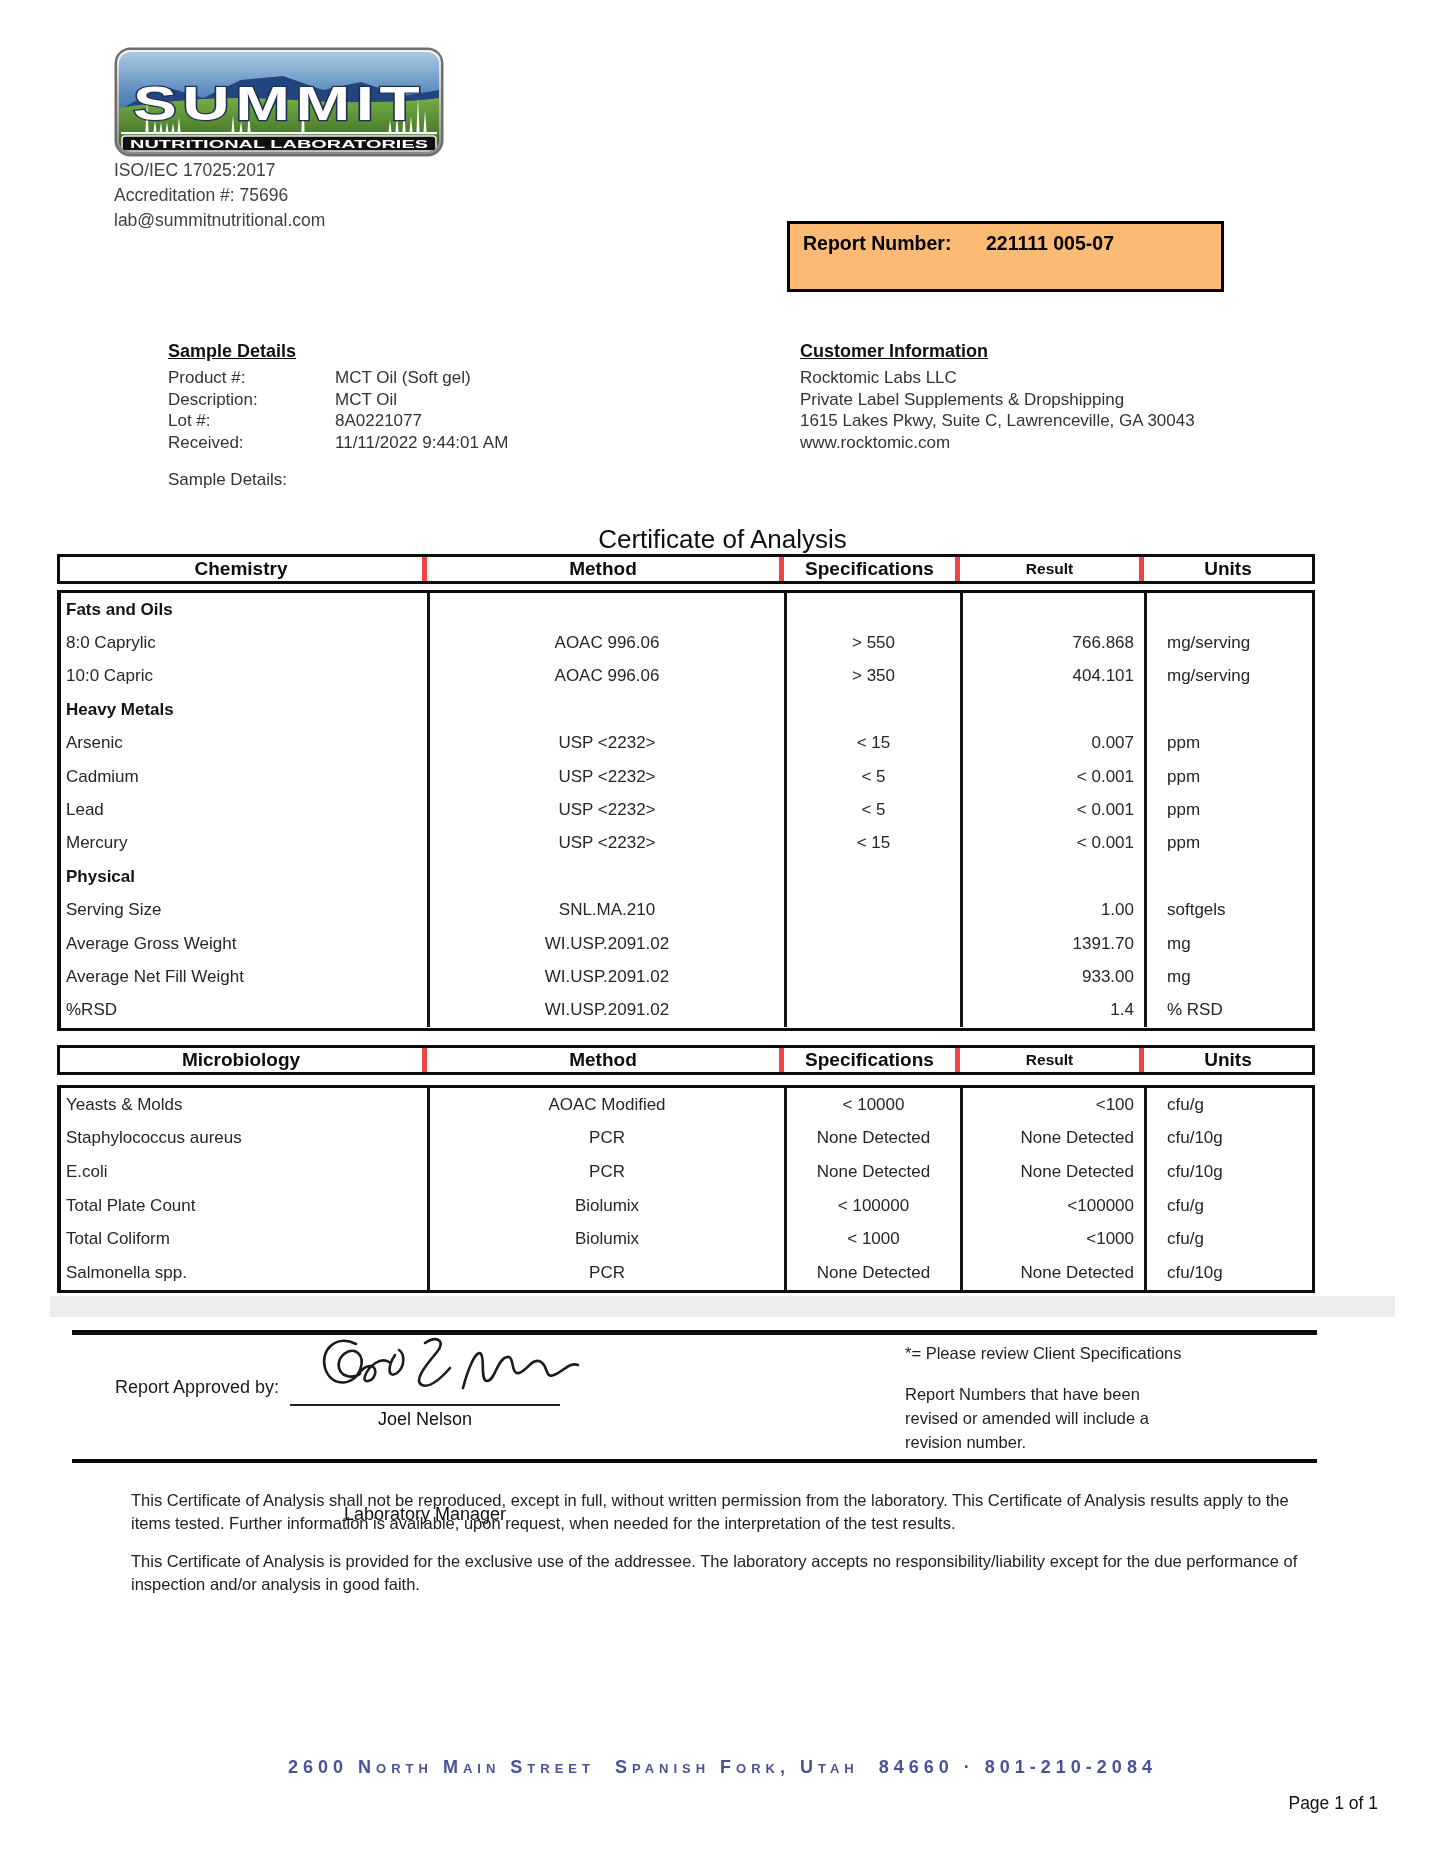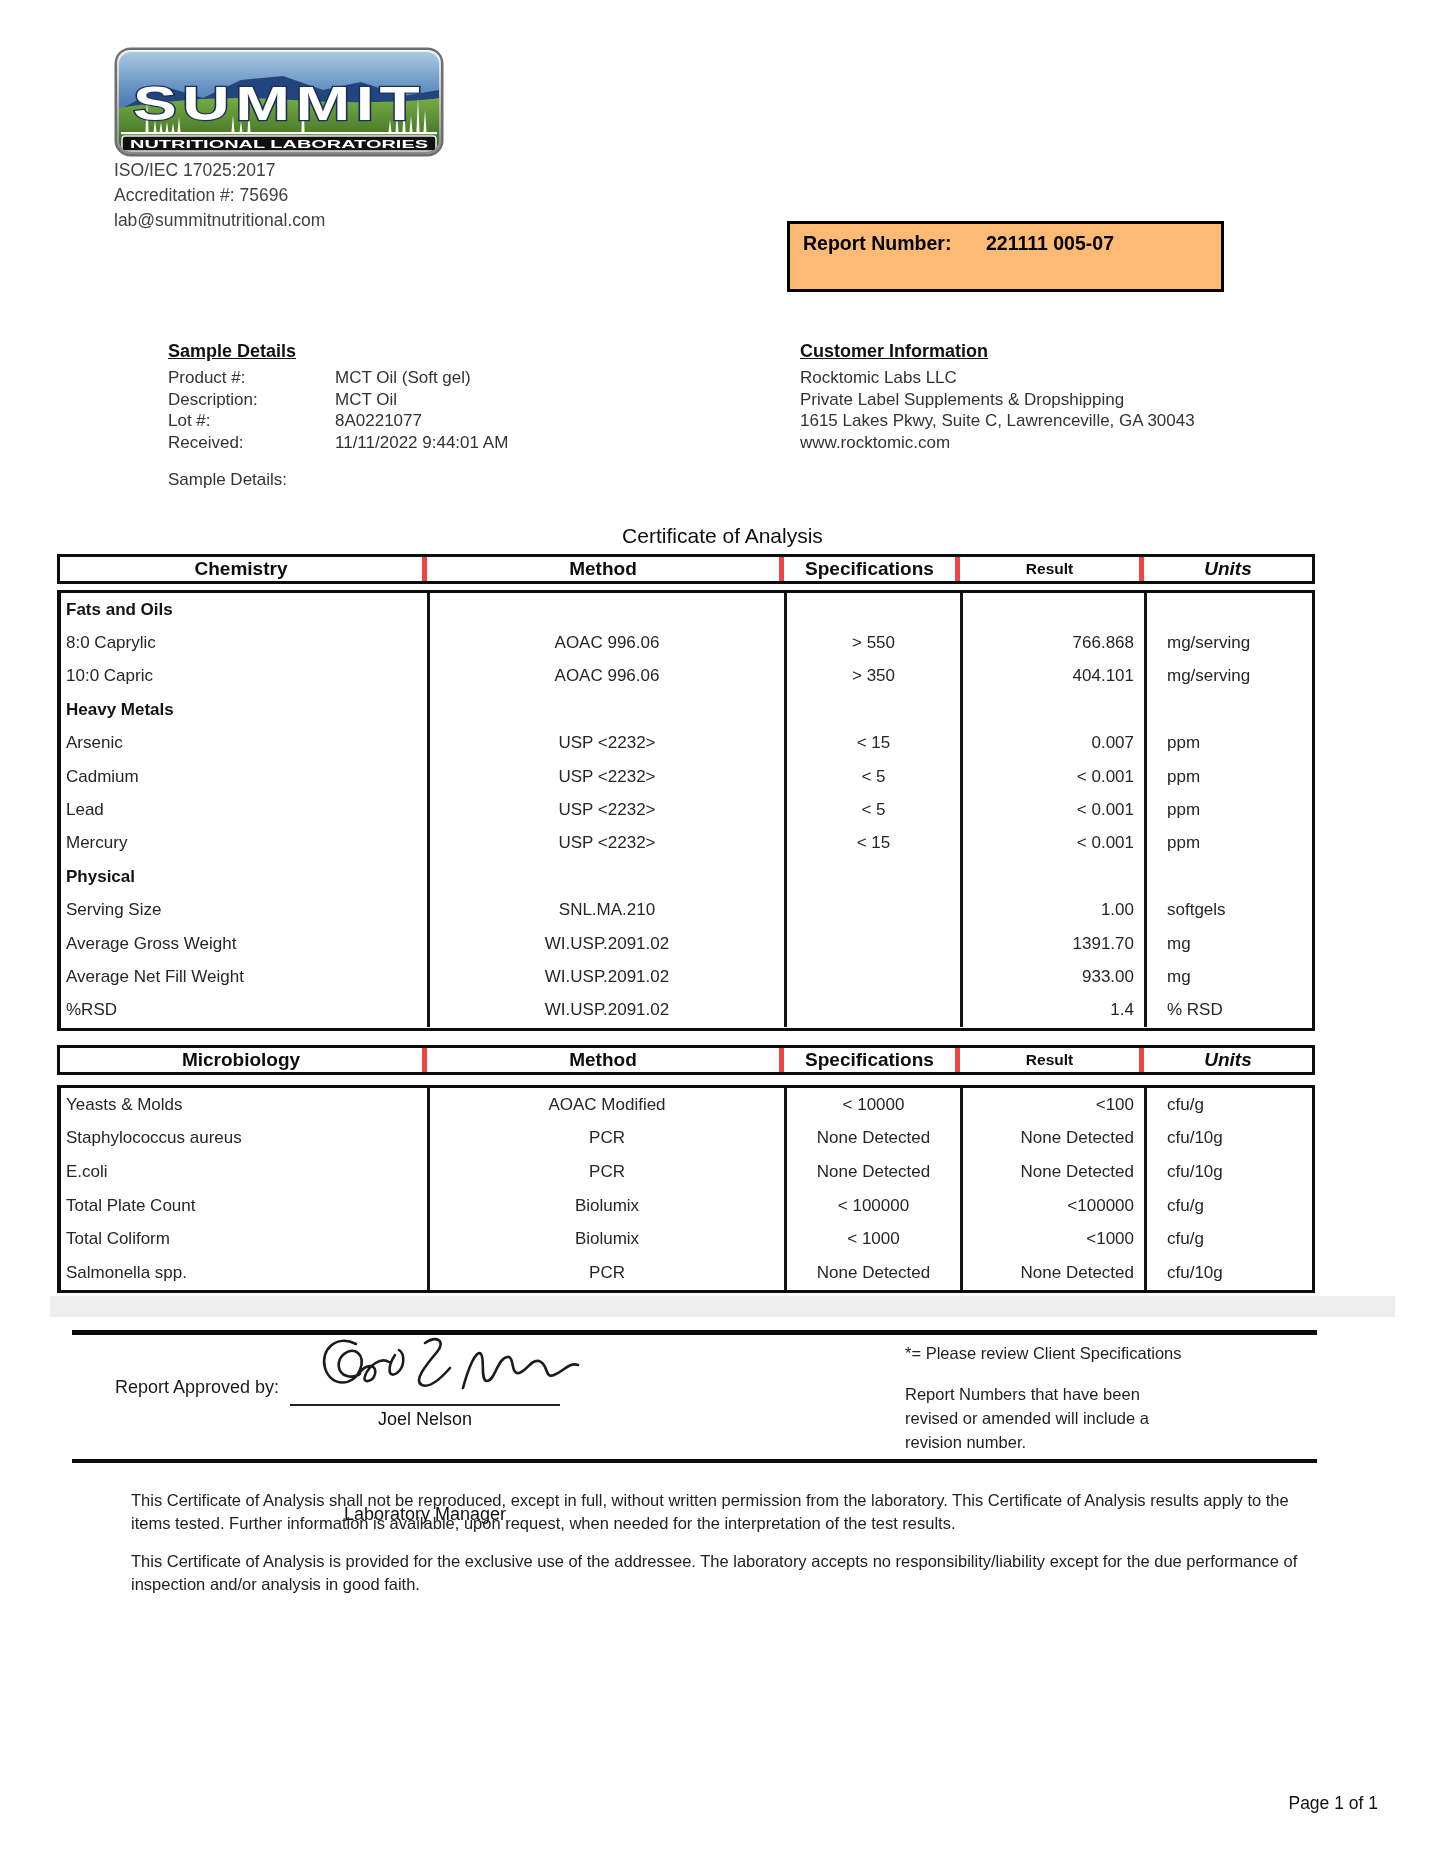--- a/index.html
+++ b/index.html
@@ -20,33 +20,33 @@
   
   .sample{left:168px;top:341px;}
   .customer{left:800px;top:341px;}
   .sec-heading{font-weight:bold;font-size:18px;text-decoration:underline;color:#111;margin-bottom:5px;}
   .kv{display:flex;font-size:17px;color:#333;line-height:21.5px;white-space:nowrap;}
   .kv-label{width:167px;}
   .cust-line{font-size:17px;color:#333;line-height:21.5px;white-space:nowrap;}
   .sample-details-label{left:168px;top:470px;font-size:17px;color:#333;}
 
   
-  .title{left:0;top:524px;width:1445px;text-align:center;font-size:21px;color:#0f0f0f;}
+  .title{left:0;top:524px;width:1445px;text-align:center;font-size:26px;color:#0f0f0f;}
 
   
   .tbl{display:grid;box-sizing:border-box;border:3px solid #0d0d0d;background:#fff;}
   .t-head{height:30px;width:1258px;grid-template-columns:367px 357px 176px 184px 168px;}
   .chem-head{left:57px;top:554px;}
   .micro-head{left:57px;top:1045px;}
   .t-body{width:1258px;border-left-width:4px;grid-template-columns:366px 357px 176px 184px 168px;}
   .chem-body{left:57px;top:590px;height:441px;grid-auto-rows:33.4px;}
   .micro-body{left:57px;top:1085px;height:208px;grid-auto-rows:33.6px;}
   .th{box-sizing:border-box;display:flex;align-items:center;justify-content:center;
       font-weight:bold;font-size:19px;color:#0d0d0d;border-right:5px solid #ef4444;white-space:nowrap;}
-  .th.last{border-right:none;font-style:italic;}
+  .th.last{border-right:none;}
   .th-small{font-size:15.5px;}
   .td{box-sizing:border-box;display:flex;align-items:center;font-size:17px;color:#262626;white-space:nowrap;overflow:hidden;}
   .td.c1{padding-left:5px;}
   .td.c2,.td.c3{justify-content:center;}
   .td.c2,.td.c3,.td.c4,.td.c5{border-left:3px solid #141414;}
   .td.c4{justify-content:flex-end;padding-right:10px;}
   .td.c5{padding-left:20px;}
   .td.section{font-weight:bold;color:#141414;}
 
   
@@ -301,15 +301,16 @@
   <div class="abs note1">*= Please review Client Specifications</div>
   <div class="abs note2">Report Numbers that have been revised or amended will include a revision number.</div>
 
   <div class="abs rule2"></div>
 
   <div class="abs disclaimer">
     <p>This Certificate of Analysis shall not be reproduced, except in full, without written permission from the laboratory. This Certificate of Analysis results apply to the items tested. Further information is available, upon request, when needed for the interpretation of the test results.</p>
     <p>This Certificate of Analysis is provided for the exclusive use of the addressee. The laboratory accepts no responsibility/liability except for the due performance of inspection and/or analysis in good faith.</p>
   </div>
 
+  <div class="abs footer-address">2600 North Main Street  Spanish Fork, Utah  84660 · 801-210-2084</div>
   <div class="abs page-num">Page 1 of 1</div>
 
 </div>
 
 </body></html>

